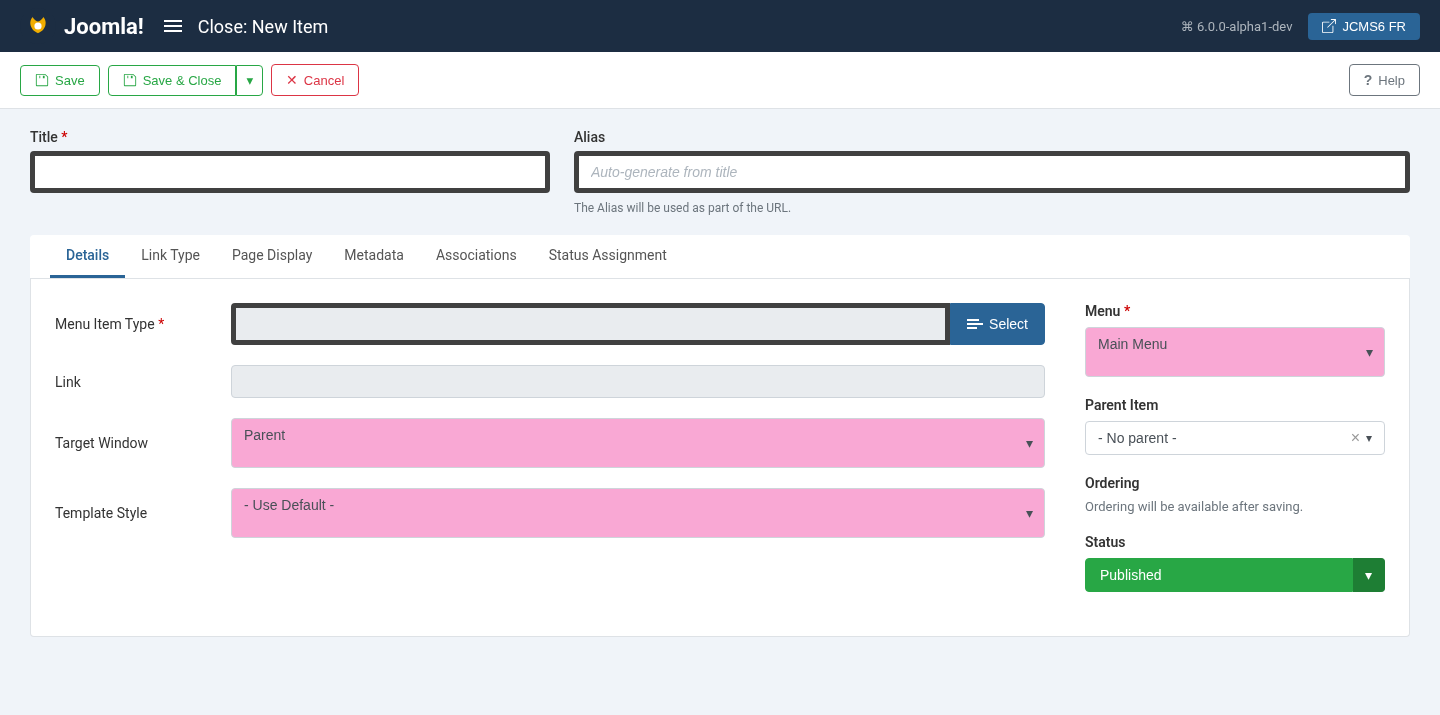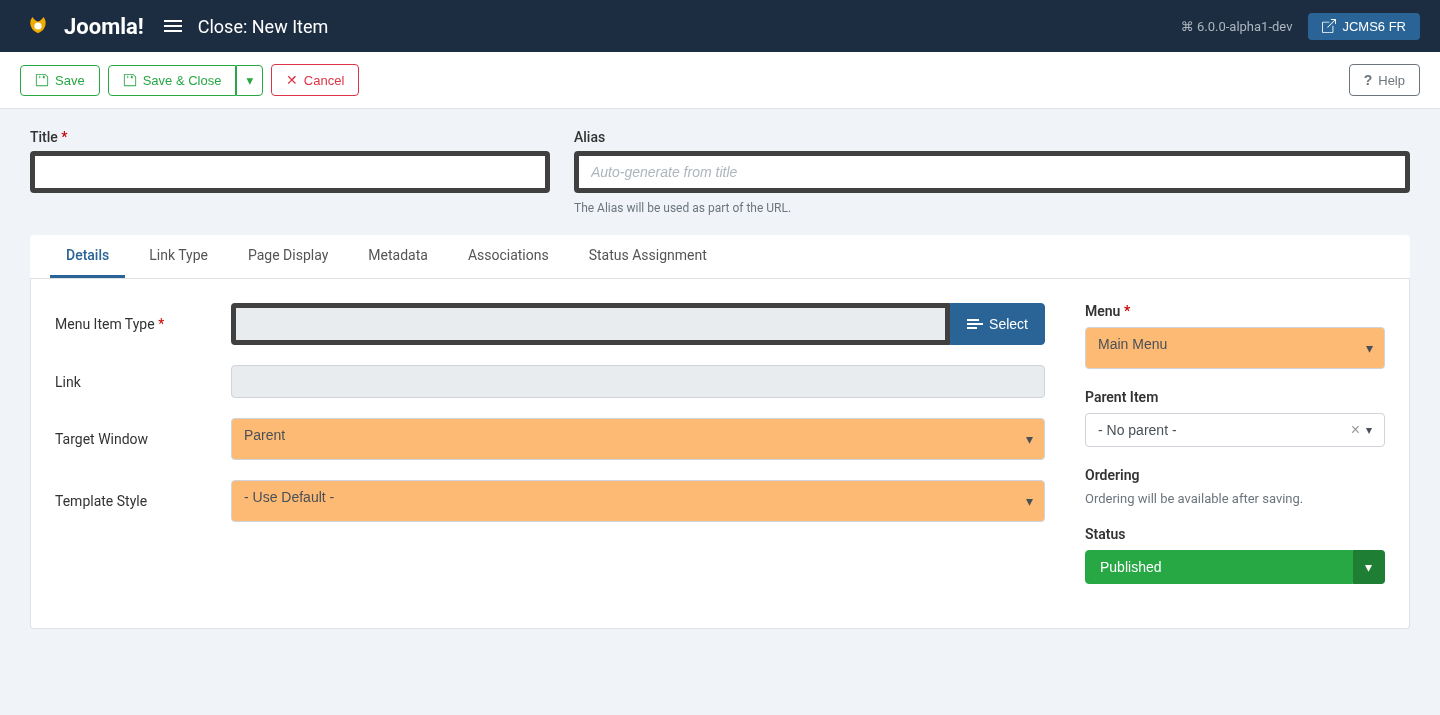--- a/index.html
+++ b/index.html
@@ -147,21 +147,21 @@
 
     
     .tabs-container {
       background: #fff;
       border-radius: 4px 4px 0 0;
       border-bottom: 1px solid #dee2e6;
     }
     .tabs {
       display: flex;
       padding: 0 20px;
-      gap: 8px;
+      gap: 0;
     }
     .tab {
       padding: 12px 16px;
       font-size: 14px;
       cursor: pointer;
       border-bottom: 3px solid transparent;
       color: #555;
       text-decoration: none;
       white-space: nowrap;
     }
@@ -241,24 +241,24 @@
 
     
     .select-wrapper {
       position: relative;
       width: 100%;
     }
     .select-wrapper select {
       width: 100%;
       appearance: none;
       -webkit-appearance: none;
-      background: #fdba74;
+      background: #f9a8d4;
       border: 1px solid #ced4da;
       border-radius: 4px;
-      padding: 8px 36px 16px 12px;
+      padding: 8px 36px 24px 12px;
       font-size: 14px;
       color: #495057;
       cursor: pointer;
       outline: none;
     }
     .select-chevron {
       position: absolute;
       right: 12px;
       top: 50%;
       transform: translateY(-50%);

